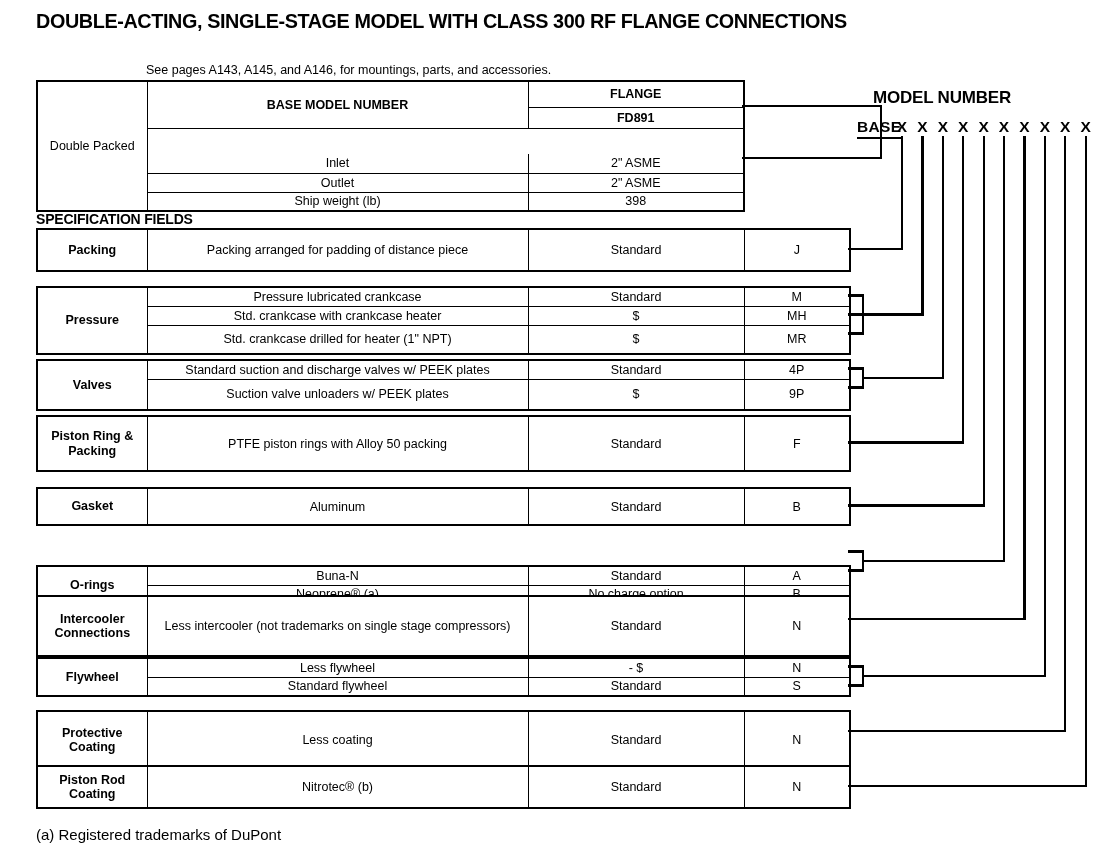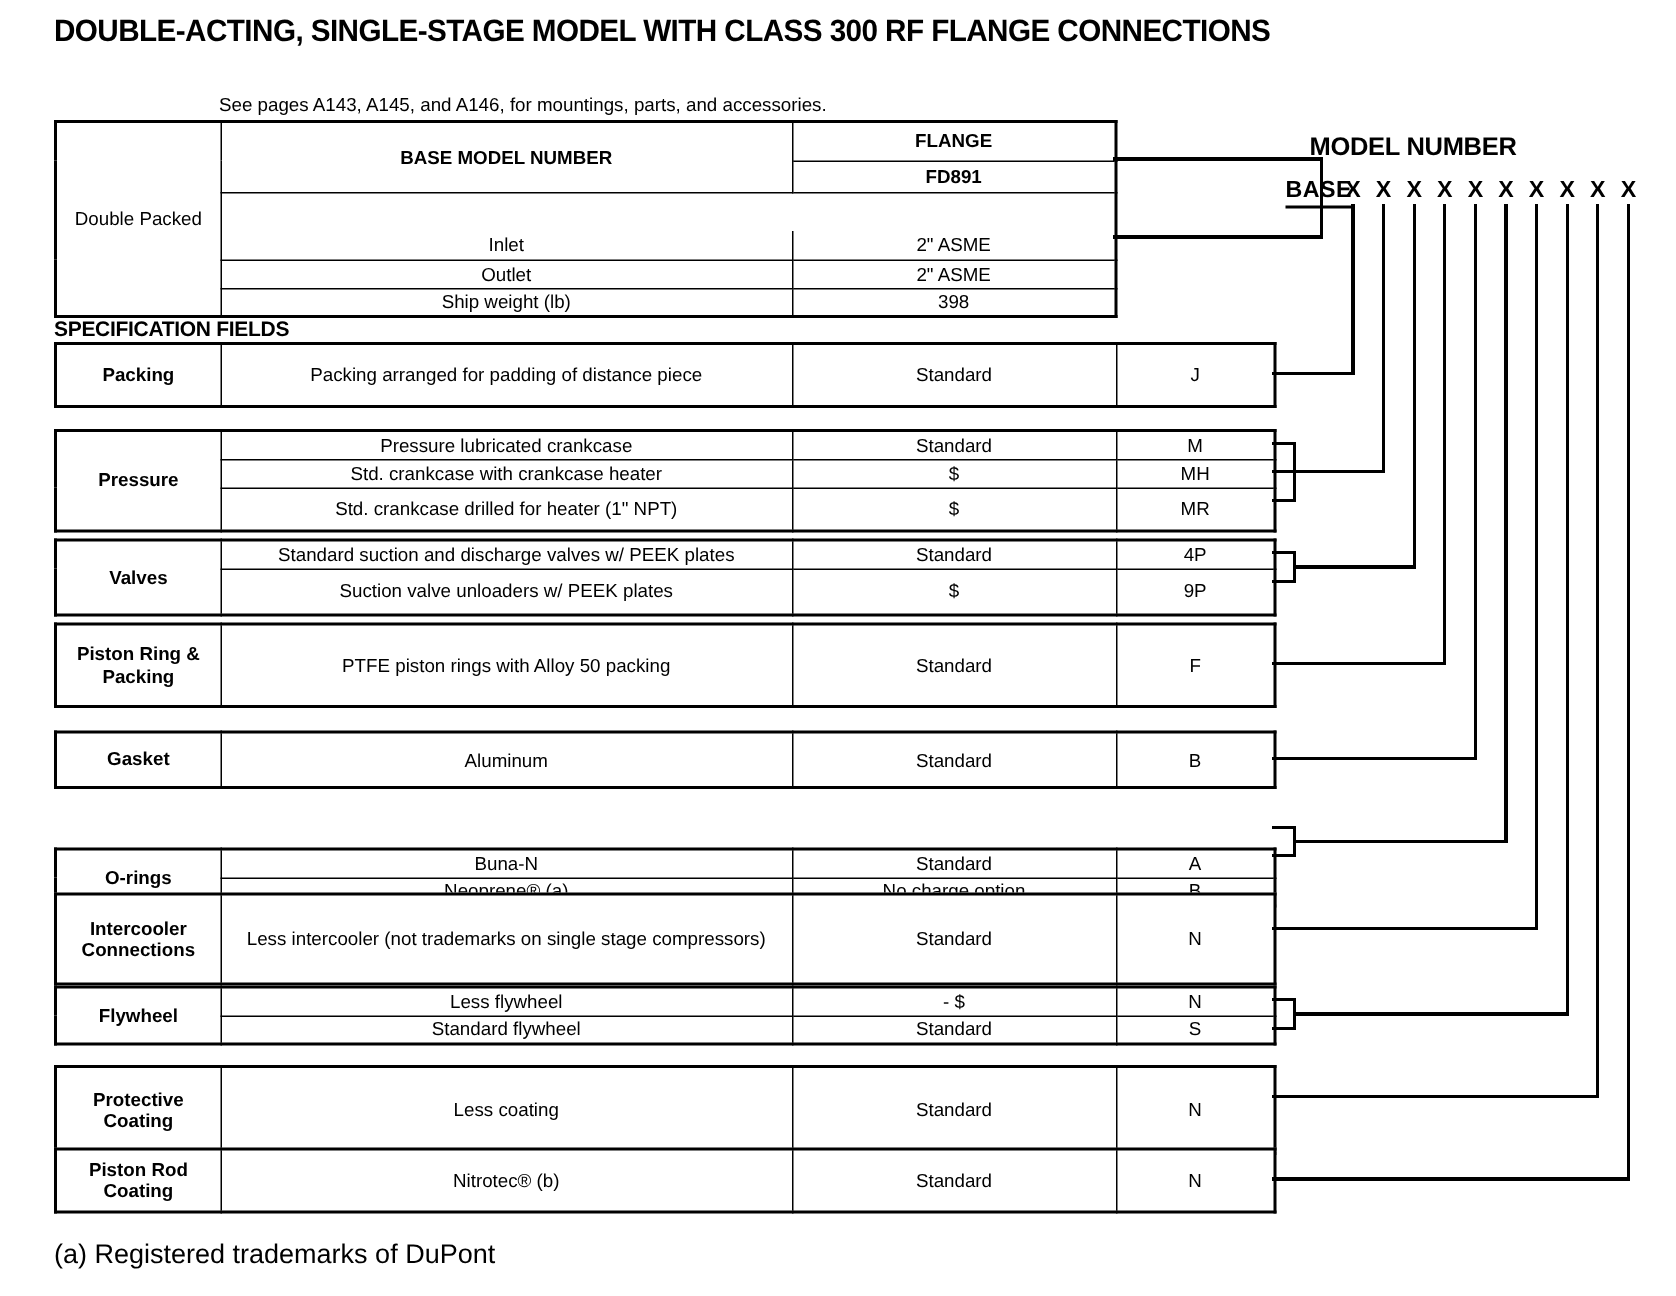--- a/index.html
+++ b/index.html
@@ -78,21 +78,21 @@
     position:absolute;top:118px;
     font-size:15.5px;font-weight:bold;
     white-space:nowrap;
     text-align:center;
   }
 
   
   #wires{position:absolute;left:0;top:0;width:1117px;height:864px;pointer-events:none;}
 
   .foot{
-    position:absolute;left:36px;font-size:18px;white-space:nowrap;
+    position:absolute;left:36px;font-size:15px;white-space:nowrap;
   }
 </style>
 </head>
 <body>
 
 <div id="root">
 
   <div class="doc-title">DOUBLE-ACTING, SINGLE-STAGE MODEL WITH CLASS 300 RF FLANGE CONNECTIONS</div>
 
   <div class="note" style="left:146px;top:63px;">See pages A143, A145, and A146, for mountings, parts, and accessories.</div>

